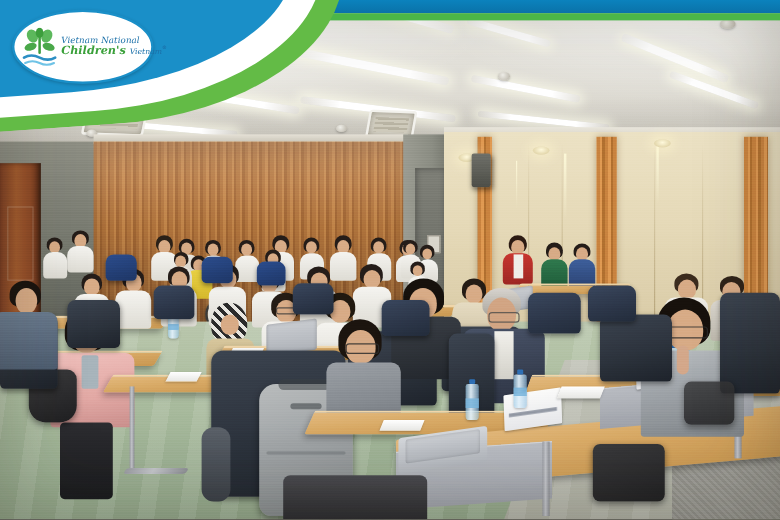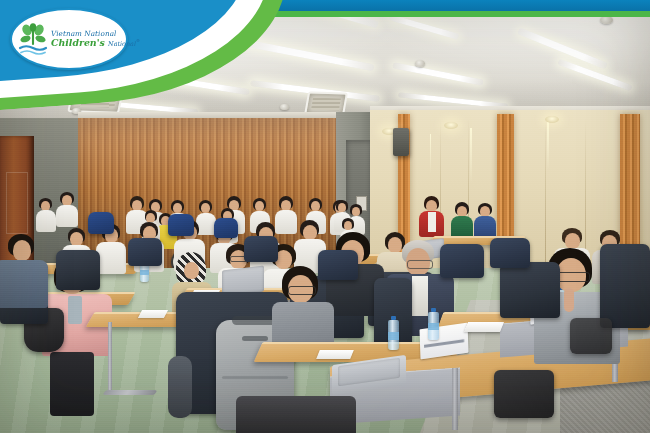--- a/index.html
+++ b/index.html
@@ -777,18 +777,18 @@
           <ellipse cx="15" cy="4.4" rx="3.2" ry="4.2" fill="#3d9e3d"></ellipse>
           <path d="M15 8 C15 14 15 18 15 21" stroke="#3d9e3d" stroke-width="2.1" fill="none" stroke-linecap="round"></path>
           <ellipse cx="7.5" cy="16" rx="5.2" ry="3.1" fill="#4aa84a" transform="rotate(-18 7.5 16)"></ellipse>
           <ellipse cx="22.5" cy="16" rx="5.2" ry="3.1" fill="#4aa84a" transform="rotate(18 22.5 16)"></ellipse>
           <path d="M2 25 Q8 21.5 15 25 Q22 28.5 28 25" stroke="#2d8fc4" stroke-width="2.2" fill="none" stroke-linecap="round"></path>
           <path d="M3 29.5 Q9 26.5 15 29.5 Q21 32.5 27 29.5" stroke="#6fc3e6" stroke-width="1.7" fill="none" stroke-linecap="round"></path>
         </svg>
       </div>
       <div class="logo-text">
         <span class="lt1">Vietnam National</span>
-        <span class="lt2"><span>Children's</span> <span class="sub">National</span><span class="reg">®</span></span>
+        <span class="lt2"><span>Children's</span> <span class="sub">Vietnam</span><span class="reg">®</span></span>
       </div>
     </div>
   </div>
 
 </div>
 
 </body></html>

